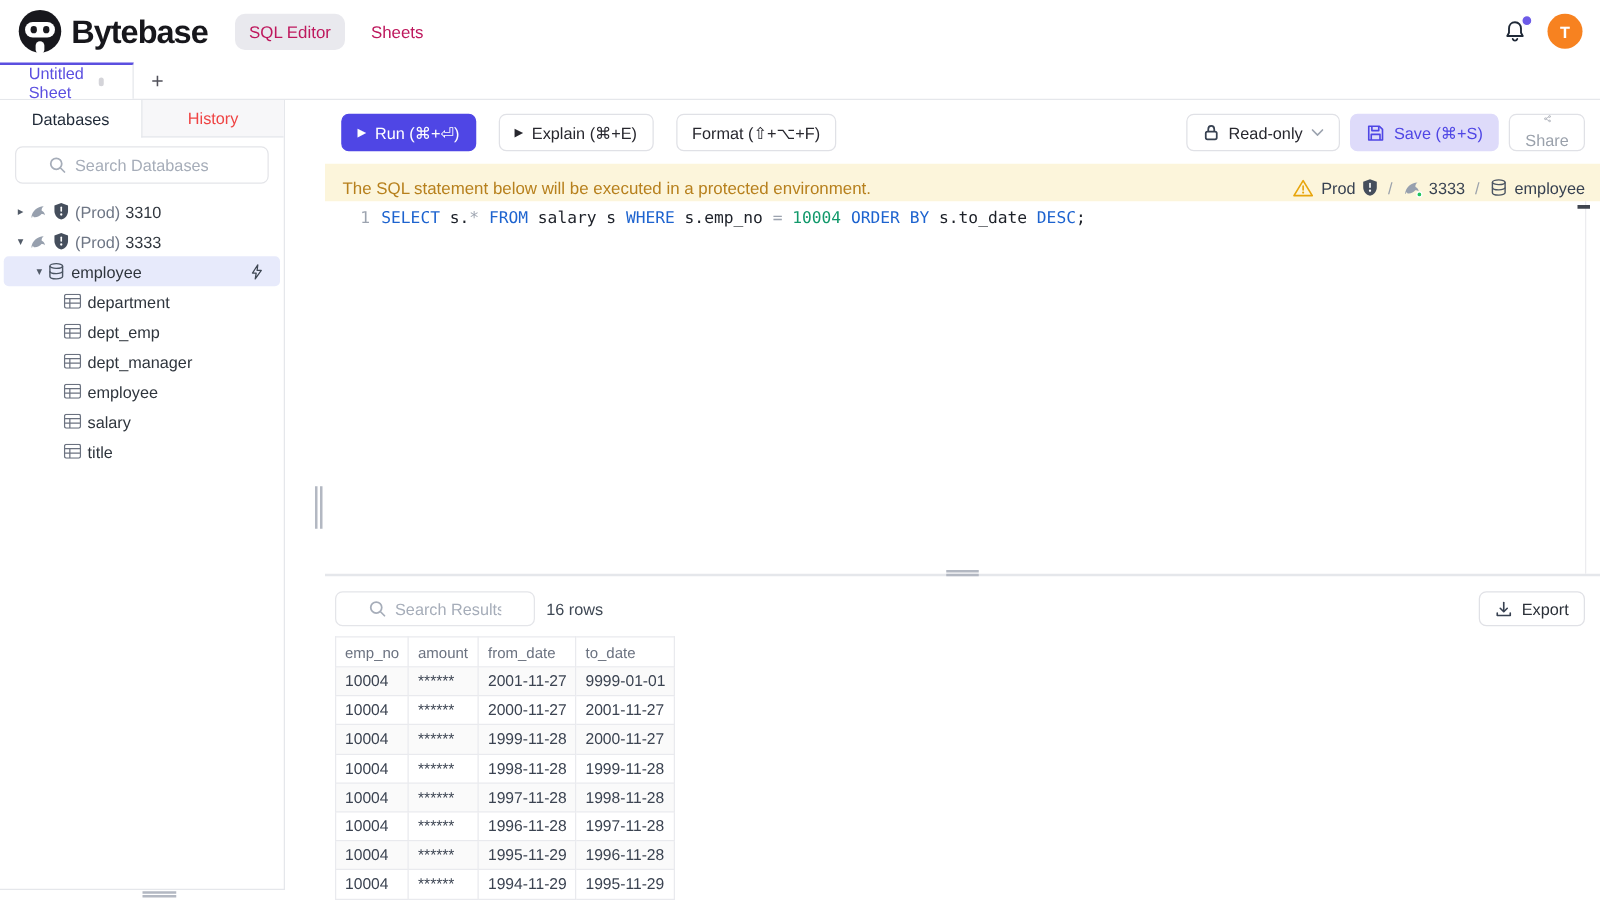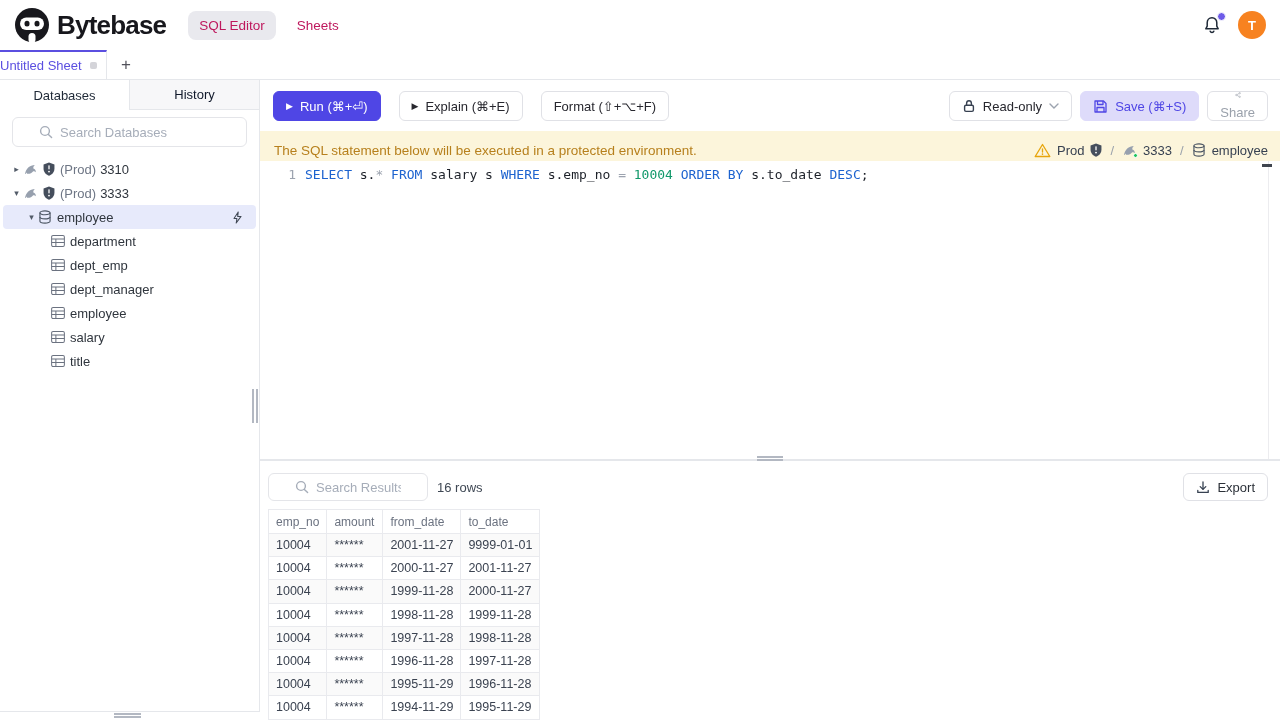--- a/index.html
+++ b/index.html
@@ -20,29 +20,29 @@
   .top-nav{display:flex; align-items:center; margin-left:22px; gap:10px;}
   .nav-pill{padding:7px 11px; border-radius:8px; font-size:13.5px; font-weight:500; color:#be185d; cursor:pointer;}
   .nav-pill.active{background:#e9e9ee;}
   .top-right{margin-left:auto; display:flex; align-items:center; gap:16px;}
   .bell-wrap{position:relative; display:inline-flex; cursor:pointer;}
   .bell-dot{position:absolute; top:-3px; right:-4px; width:9px; height:9px; border-radius:50%; background:#6d5be8; border:1.5px solid #fff;}
   .avatar{width:28px; height:28px; border-radius:50%; background:#f78220; color:#fff; font-weight:700; font-size:13px; display:flex; align-items:center; justify-content:center; cursor:pointer;}
 
   
   .tabbar{position:absolute; top:50px; left:0; right:0; height:30px; display:flex; align-items:stretch; border-bottom:1px solid var(--border); background:#fff;}
-  .sheet-tab{display:flex; align-items:center; gap:8px; width:107px; padding:0 0; border-top:2px solid #5b4fe0; border-right:1px solid var(--border); color:#5b4fe0; font-size:13px; cursor:pointer; background:#fff;}
+  .sheet-tab{display:flex; align-items:center; gap:8px; width:107px; padding:0 23px; border-top:2px solid #5b4fe0; border-right:1px solid var(--border); color:#5b4fe0; font-size:13px; cursor:pointer; background:#fff;}
   .dirty-dot{width:7px; height:7px; border-radius:2px; background:#d4d4d9;}
   .add-tab{margin-left:7px; align-self:center; width:24px; height:24px; border:none; background:none; font-size:17px; color:#52525b; cursor:pointer; line-height:22px;}
 
   
-  .sidebar{position:absolute; top:80px; left:0; width:260px; height:632px; border-right:1px solid var(--border); border-bottom:1px solid var(--border); background:#fff; overflow:hidden;}
+  .sidebar{position:absolute; top:80px; left:0; width:228px; height:632px; border-right:1px solid var(--border); border-bottom:1px solid var(--border); background:#fff; overflow:hidden;}
   .side-tabs{display:flex; height:30px;}
   .side-tab{flex:1; display:flex; align-items:center; justify-content:center; font-size:13px; color:#1f2937; cursor:pointer; background:#fff;}
-  .side-tab.inactive{background:#f7f7f9; border-left:1px solid var(--border); border-bottom:1px solid var(--border); color:#0f172a;}
+  .side-tab.inactive{background:#f7f7f9; border-left:1px solid var(--border); border-bottom:1px solid var(--border); color:#ef4444;}
   .search-box{margin:7px 12px 6px; height:30px; border:1px solid #e4e5e9; border-radius:6px; display:flex; align-items:center; gap:7px; padding:0 26px; background:#fff;}
   .search-box input{border:none; outline:none; flex:1; font-family:"Liberation Sans",sans-serif; font-size:13px; color:var(--txt-mid); background:transparent; min-width:0;}
   .search-box input::placeholder{color:#a6adb9;}
   .tree{padding-top:4px;}
   .tree-item{display:flex; align-items:center; height:24px; font-size:13px; cursor:pointer;}
   .tree-item.selected{background:var(--sel-bg); border-radius:4px; margin:0 3px;}
   .twisty{width:13px; flex:0 0 13px; text-align:center; font-size:9px; color:#525b68;}
   .tree-item svg{margin-right:5px; flex:0 0 auto;}
   .tree-item .env{color:#6e7685; margin-right:4px;}
   .tree-item .lbl{color:#2f353d;}

